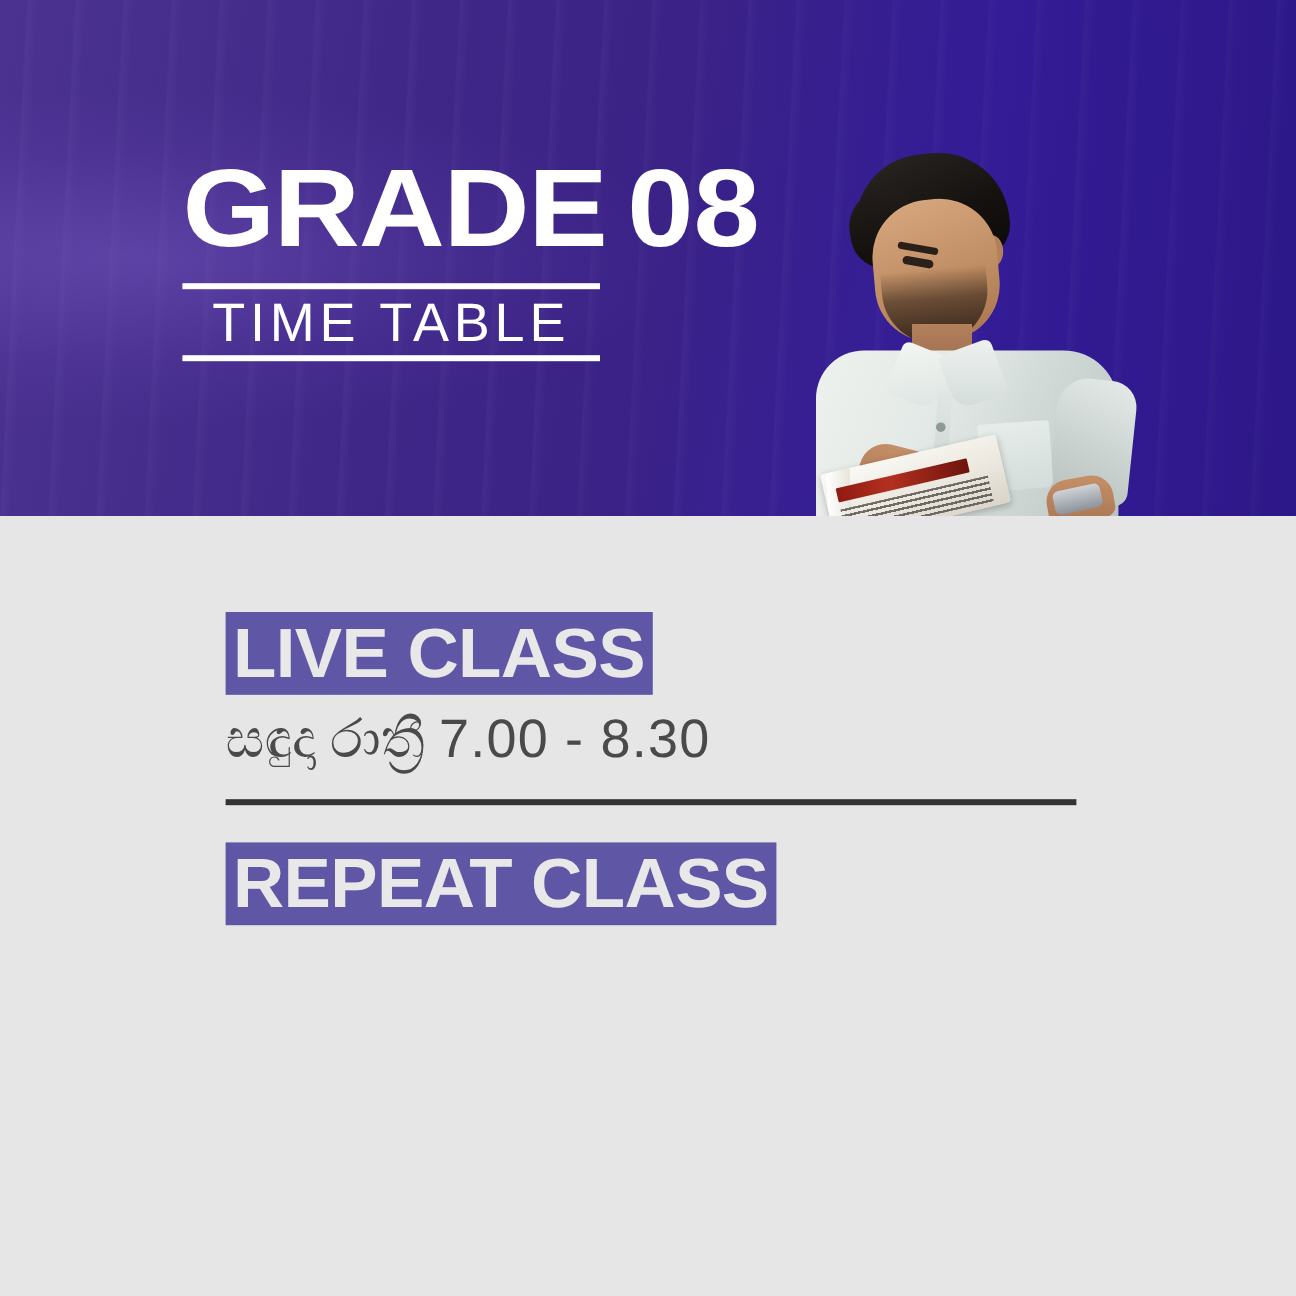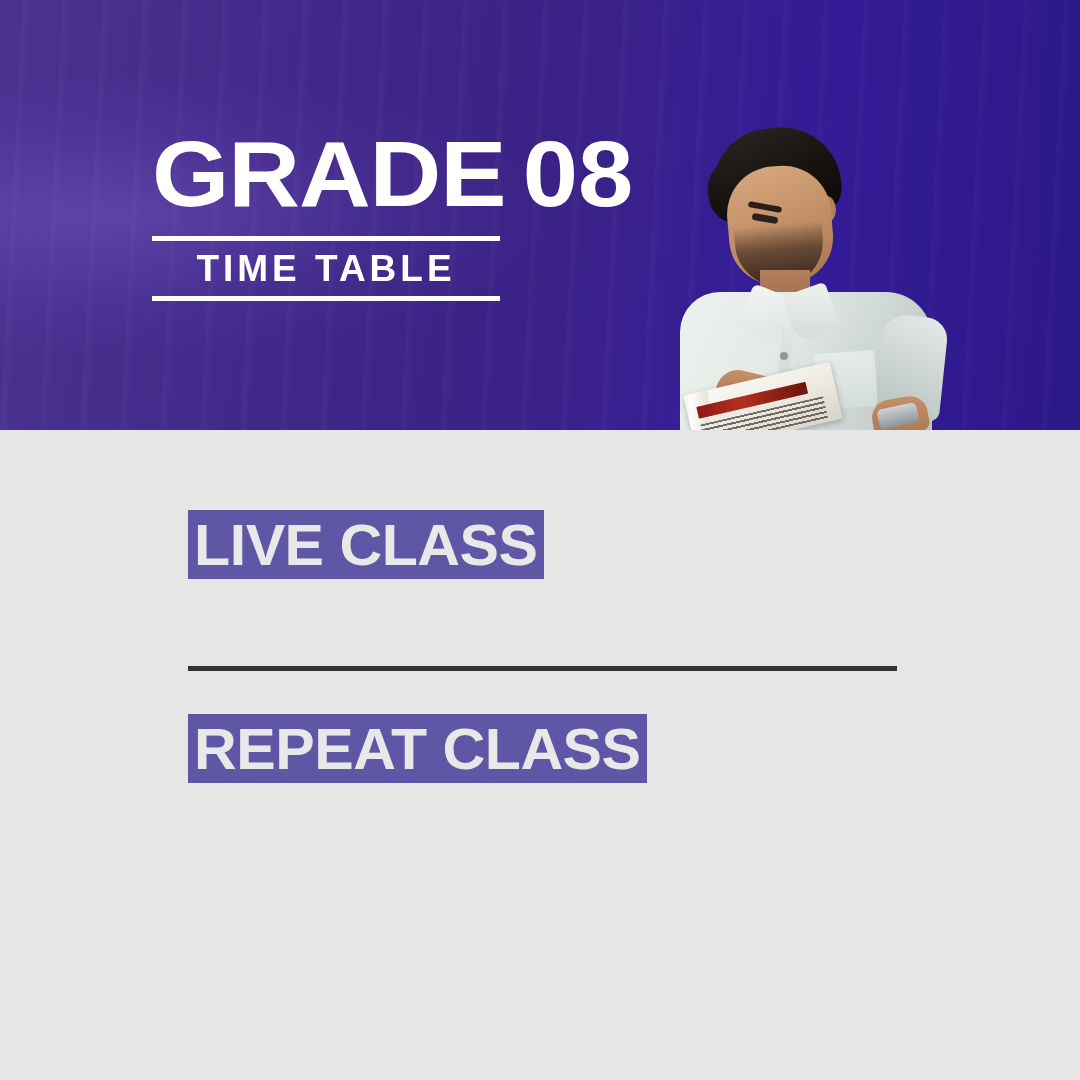--- a/index.html
+++ b/index.html
@@ -89,23 +89,23 @@
 
   .subtitle-wrap {
     margin-top: 14px;
     width: 348px;
     border-top: 5px solid #ffffff;
     border-bottom: 5px solid #ffffff;
     padding: 5px 0 4px 0;
     text-align: center;
   }
   .subtitle {
-    font-size: 37px;
+    font-size: 45px;
     line-height: 46px;
-    font-weight: 700;
+    font-weight: 400;
     color: #ffffff;
     letter-spacing: 4px;
     white-space: nowrap;
   }
 
   
   .student {
     position: absolute;
     right: 118px;
     bottom: 0;
@@ -262,21 +262,21 @@
   .content {
     position: absolute;
     left: 0;
     top: 334px;
     width: 876px;
     height: 746px;
   }
 
   .class-block { position: absolute; left: 188px; }
   .block-live   { top: 176px; }
-  .block-repeat { top: 380px; }
+  .block-repeat { top: 368px; }
 
   .class-badge {
     display: inline-block;
     background: #5f56a6;
     color: #e8e8e8;
     font-size: 58px;
     line-height: 58px;
     font-weight: 700;
     letter-spacing: -0.5px;
     padding: 6px 6px 5px 6px;
@@ -348,20 +348,23 @@
       <div class="st-book-title"></div>
       <div class="st-book-lines"></div>
     </div>
   </div>
 </div>
 
 <div class="content">
 
   <div class="class-block block-live">
     <div class="class-badge">LIVE CLASS</div>
+    <div class="class-time">
+      <span class="day">සඳුදා</span><span class="day">රාත්‍රී</span><span class="hrs">7.00 - 8.30</span>
+    </div>
   </div>
 
   <div class="divider"></div>
 
   <div class="class-block block-repeat">
     <div class="class-badge">REPEAT CLASS</div>
   </div>
 
 </div>
 

